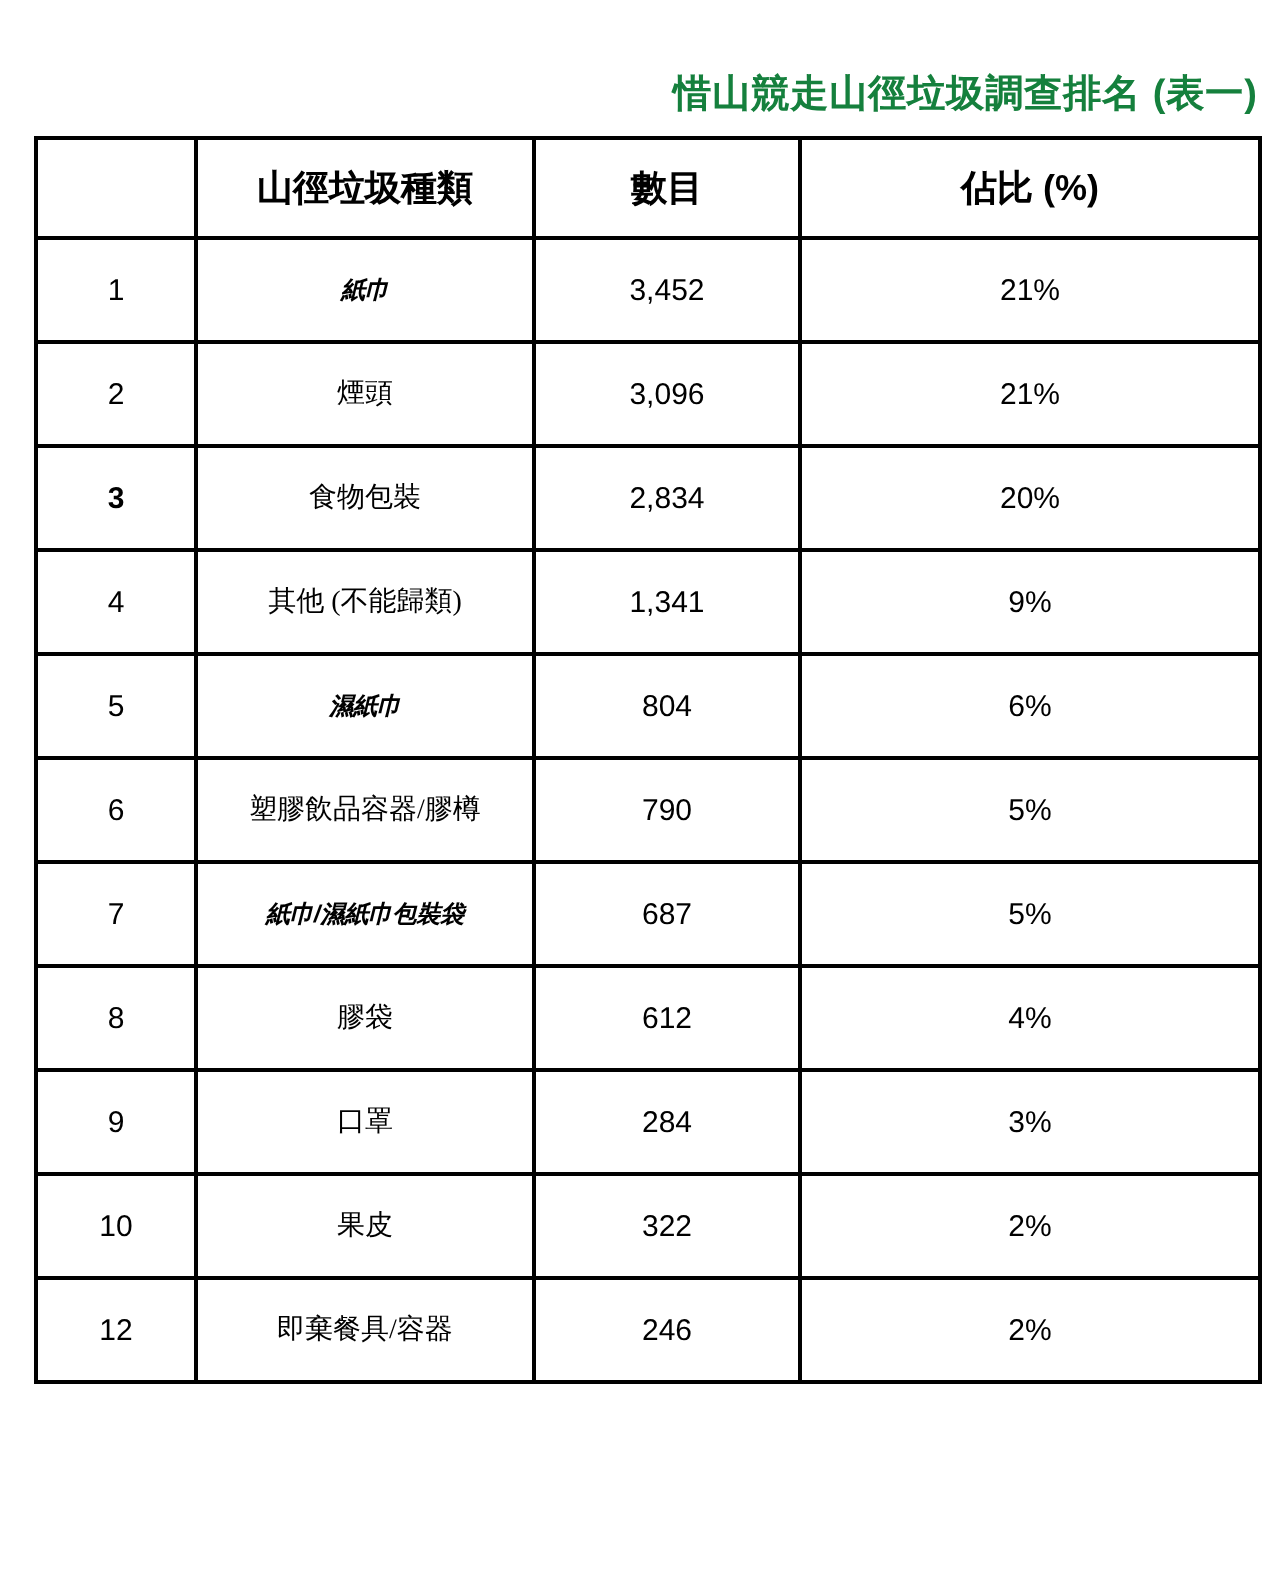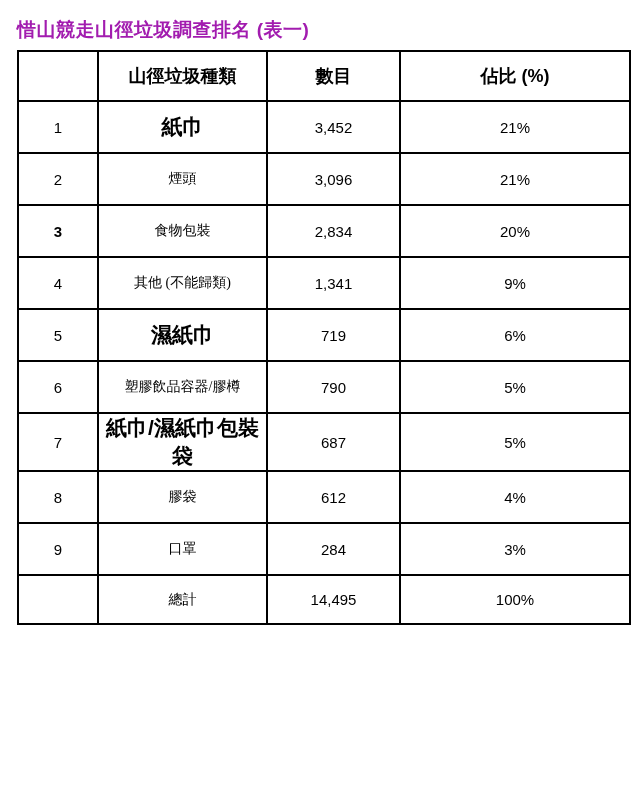--- a/index.html
+++ b/index.html
@@ -13,27 +13,27 @@
   .page {
     width: 644px;
     height: 798px;
     background: #ffffff;
     color: #000000;
     box-sizing: border-box;
   }
   .title {
     width: 612px;
     margin: 0 0 0 17px;
-    padding-top: 19px;
-    text-align: left;
+    padding-top: 37px;
+    text-align: right;
     font-family: "Liberation Sans", sans-serif;
     font-weight: 700;
     font-size: 19px;
     line-height: 22px;
-    color: #a21caf;
+    color: #15803d;
     letter-spacing: 0.5px;
   }
   table.rank-table {
     border-collapse: collapse;
     table-layout: fixed;
     margin: 9px 16px 0 17px;
     width: 612px;
   }
   table.rank-table td {
     border: 2px solid #000000;
@@ -53,21 +53,22 @@
     font-size: 18px;
   }
   .t-serif {
     font-family: "Liberation Serif", serif;
     font-weight: 400;
     font-size: 14px;
   }
   .t-bold {
     font-family: "Liberation Sans", sans-serif;
     font-weight: 700;
-    font-size: 21px;
+    font-size: 12px;
+    font-style: italic;
   }
   .t-num {
     font-family: "Liberation Sans", sans-serif;
     font-weight: 400;
     font-size: 15px;
   }
   .t-num-bold {
     font-family: "Liberation Sans", sans-serif;
     font-weight: 700;
     font-size: 15px;
@@ -120,21 +121,21 @@
     <tr class="data-row">
       <td class="t-num">4</td>
       <td class="t-serif">其他 (不能歸類)</td>
       <td class="t-num">1,341</td>
       <td class="t-num">9%</td>
     </tr>
 
     <tr class="data-row">
       <td class="t-num">5</td>
       <td class="t-bold">濕紙巾</td>
-      <td class="t-num">719</td>
+      <td class="t-num">804</td>
       <td class="t-num">6%</td>
     </tr>
 
     <tr class="data-row">
       <td class="t-num">6</td>
       <td class="t-serif">塑膠飲品容器/膠樽</td>
       <td class="t-num">790</td>
       <td class="t-num">5%</td>
     </tr>
 
@@ -152,25 +153,31 @@
       <td class="t-num">4%</td>
     </tr>
 
     <tr class="data-row">
       <td class="t-num">9</td>
       <td class="t-serif">口罩</td>
       <td class="t-num">284</td>
       <td class="t-num">3%</td>
     </tr>
 
+    <tr class="data-row">
+      <td class="t-num">10</td>
+      <td class="t-serif">果皮</td>
+      <td class="t-num">322</td>
+      <td class="t-num">2%</td>
+    </tr>
 
 
+    <tr class="data-row">
+      <td class="t-num">12</td>
+      <td class="t-serif">即棄餐具/容器</td>
+      <td class="t-num">246</td>
+      <td class="t-num">2%</td>
+    </tr>
 
-    <tr class="total-row">
-      <td class="t-num"></td>
-      <td class="t-serif">總計</td>
-      <td class="t-num">14,495</td>
-      <td class="t-num">100%</td>
-    </tr>
   </tbody>
     </table>
 
 </div>
 
 </body></html>

